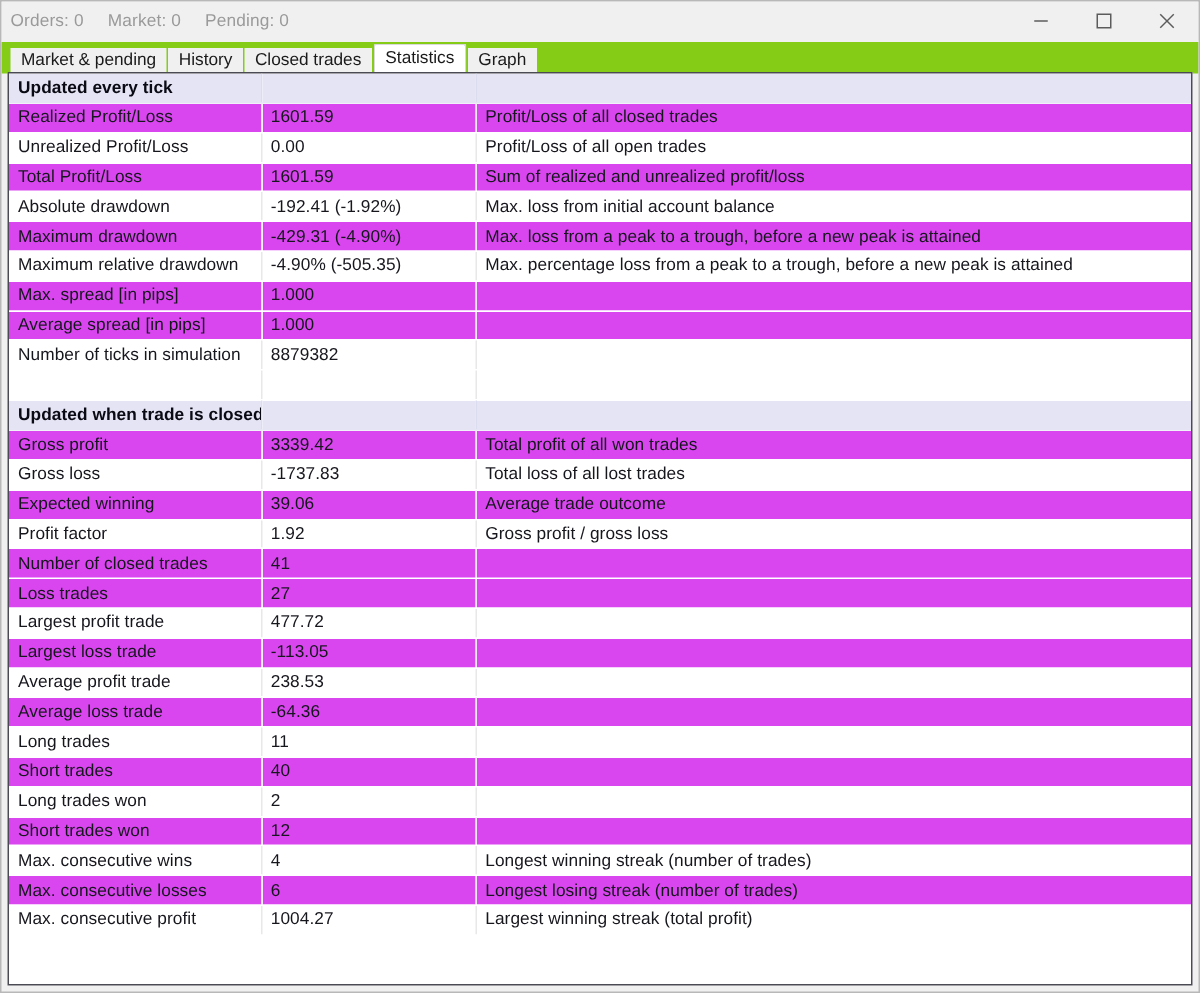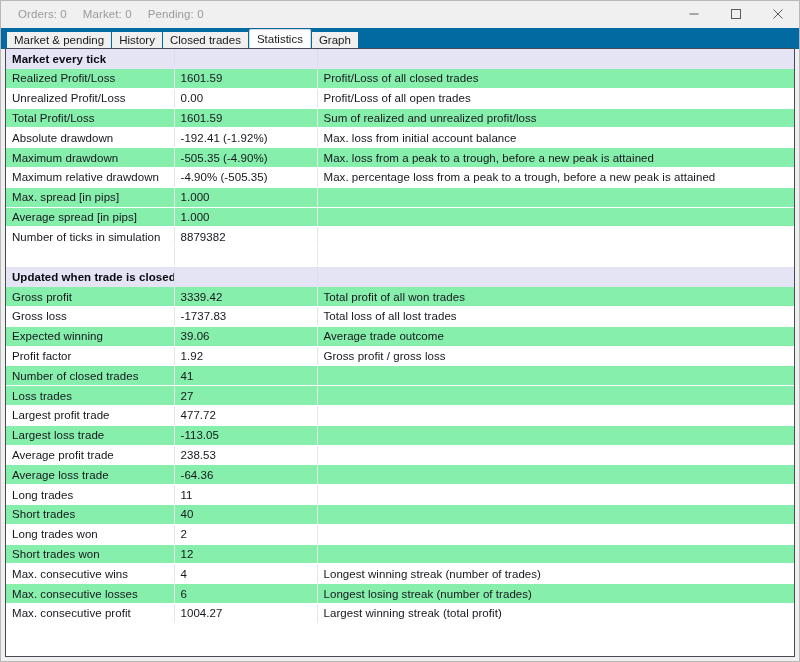--- a/index.html
+++ b/index.html
@@ -22,21 +22,21 @@
     position: relative;
     height: 26px;
     background: #f0f0f0;
     display: flex;
     align-items: center;
     border-bottom: 1px solid #f0f0f0;
   }
   .titlebar-status {
     display: flex;
     align-items: center;
-    padding-left: 17px;
+    padding-left: 6px;
     gap: 16px;
     font-size: 11.5px;
     color: #9a9a9a;
     letter-spacing: .1px;
     white-space: nowrap;
   }
   .winbtns {
     position: absolute;
     right: 0; top: 0;
     height: 26px;
@@ -46,21 +46,21 @@
     width: 42px; height: 26px;
     display: flex; align-items: center; justify-content: center;
     color: #5c5c5c;
   }
   .winbtn svg { display: block; }
 
   
   .tabstrip {
     position: relative;
     height: 21px;
-    background: #0369a1;
+    background: #84cc16;
     display: flex;
     align-items: flex-end;
     padding-left: 6px;
     font-size: 11.5px;
     color: #1a1a1a;
   }
   .tab {
     height: 17px;
     line-height: 17px;
     padding: 0 7px;
@@ -105,21 +105,21 @@
     vertical-align: middle;
     white-space: nowrap;
     overflow: hidden;
     border-bottom: 1px solid #ffffff;
     letter-spacing: .05px;
   }
   col.c-name  { width: 168px; }
   col.c-value { width: 143px; }
   col.c-desc  { width: auto; }
 
-  tr.row-alt td { background: #86efac; }
+  tr.row-alt td { background: #d946ef; }
   tr.row-plain td { background: #ffffff; }
   tr.section td {
     background: #e4e4f4;
     font-weight: bold;
     color: #0a0a14;
     height: 19px;
     border-bottom: 1px solid #e4e4f4;
   }
   tr.spacer td {
     background: #ffffff;
@@ -178,21 +178,21 @@
 
   <div class="tablewrap">
     <table class="stats">
       <colgroup>
         <col class="c-name">
           <col class="c-value">
           <col class="c-desc">
       </colgroup>
       <tbody id="stats-body">
           <tr class="section">
-            <td>Market every tick</td>
+            <td>Updated every tick</td>
             <td class="cell-sep"></td>
             <td class="cell-sep"></td>
           </tr>
           <tr class="row-alt">
             <td>Realized Profit/Loss</td>
             <td class="cell-sep">1601.59</td>
             <td class="cell-sep">Profit/Loss of all closed trades</td>
           </tr>
           <tr class="row-plain">
             <td>Unrealized Profit/Loss</td>
@@ -204,21 +204,21 @@
             <td class="cell-sep">1601.59</td>
             <td class="cell-sep">Sum of realized and unrealized profit/loss</td>
           </tr>
           <tr class="row-plain">
             <td>Absolute drawdown</td>
             <td class="cell-sep">-192.41 (-1.92%)</td>
             <td class="cell-sep">Max. loss from initial account balance</td>
           </tr>
           <tr class="row-alt">
             <td>Maximum drawdown</td>
-            <td class="cell-sep">-505.35 (-4.90%)</td>
+            <td class="cell-sep">-429.31 (-4.90%)</td>
             <td class="cell-sep">Max. loss from a peak to a trough, before a new peak is attained</td>
           </tr>
           <tr class="row-plain">
             <td>Maximum relative drawdown</td>
             <td class="cell-sep">-4.90% (-505.35)</td>
             <td class="cell-sep">Max. percentage loss from a peak to a trough, before a new peak is attained</td>
           </tr>
           <tr class="row-alt">
             <td>Max. spread [in pips]</td>
             <td class="cell-sep">1.000</td>

